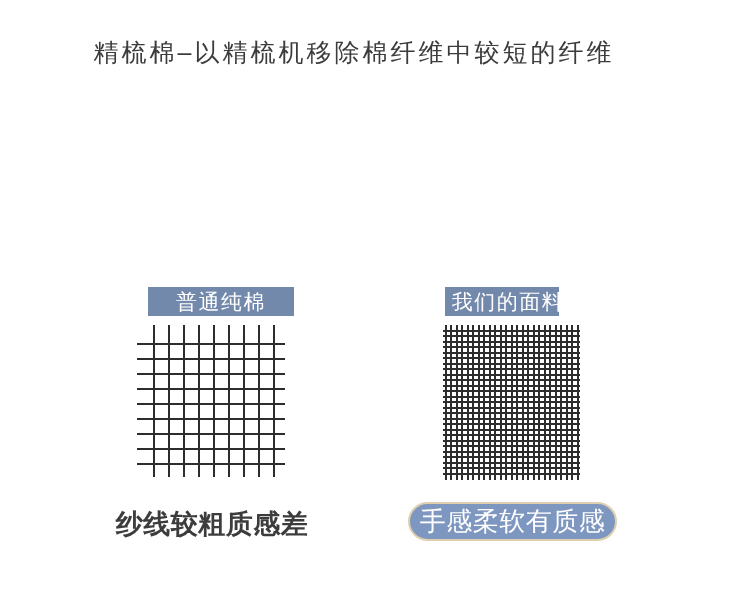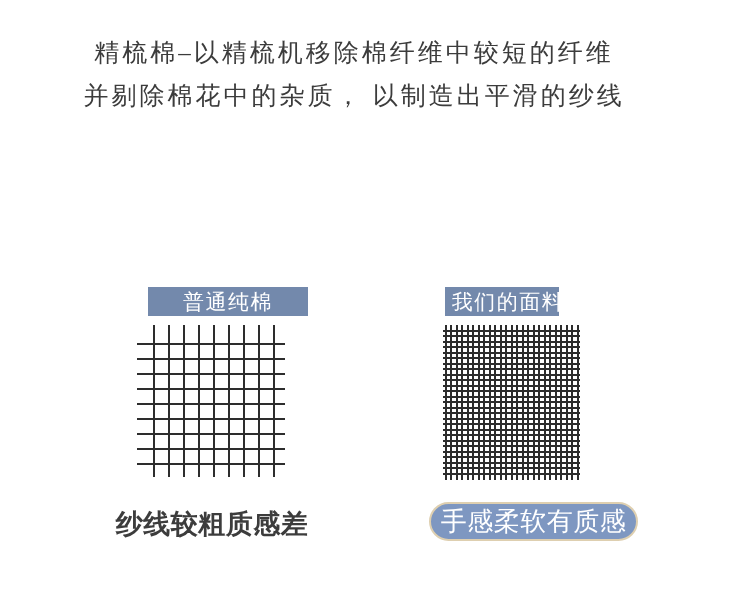--- a/index.html
+++ b/index.html
@@ -21,21 +21,20 @@
     color: var(--text-dark);
     overflow: hidden;
   }
   
   .intro {
     position: absolute;
     top: 31px;
     left: 0;
     width: 708px;
     text-align: center;
-    font-family: Liberation Serif, serif;
   }
   .intro-line {
     font-size: 25px;
     line-height: 43px;
     letter-spacing: 3px;
     font-weight: 400;
     color: var(--text-dark);
     white-space: nowrap;
   }
   
@@ -44,21 +43,21 @@
     height: 29px;
     background: var(--badge-blue);
     color: #ffffff;
     font-size: 21px;
     letter-spacing: 1.5px;
     display: flex;
     align-items: center;
     justify-content: center;
     white-space: nowrap;
   }
-  .badge-left  { left: 148px; top: 287px; width: 160px; }
+  .badge-left  { left: 148px; top: 287px; width: 146px; }
   .badge-right { left: 445px; top: 287px; width: 114px; padding-left: 12px; }
   
   .grid { position: absolute; }
   .grid-layer { position: absolute; }
   .grid-coarse { left: 137px; top: 325px; width: 148px; height: 152px; }
   .grid-coarse .v-lines {
     left: 16px; top: 0; width: 122px; height: 152px;
     background-image: repeating-linear-gradient(90deg,
       var(--grid-line) 0px, var(--grid-line) 2px, transparent 2px, transparent 15px);
   }
@@ -84,41 +83,40 @@
     left: 82px; top: 506px; width: 260px;
     text-align: center;
     font-size: 27px;
     letter-spacing: 0.5px;
     color: var(--text-dark);
     white-space: nowrap;
     font-weight: bold;
   }
   .caption-pill {
     position: absolute;
-    left: 429px; top: 502px; width: 209px; height: 39px;
+    left: 408px; top: 502px; width: 209px; height: 39px;
     background: var(--pill-blue);
     border: 2px solid var(--pill-border);
     border-radius: 21px;
     color: #ffffff;
     font-size: 26px;
     letter-spacing: 0.5px;
     display: flex;
     align-items: center;
     justify-content: center;
     white-space: nowrap;
   }
 </style>
 </head>
 <body>
 
 <div class="canvas">
 
   <div class="intro">
     <div class="intro-line">精梳棉–以精梳机移除棉纤维中较短的纤维</div>
-    <div class="intro-line">并剔除棉花中的杂质， 以制造出平滑的纱线</div>
   </div>
 
   <div class="badge badge-left">普通纯棉</div>
   <div class="badge badge-right">我们的面料</div>
 
   <div class="grid grid-coarse">
     <div class="grid-layer v-lines"></div>
     <div class="grid-layer h-lines"></div>
   </div>
 

